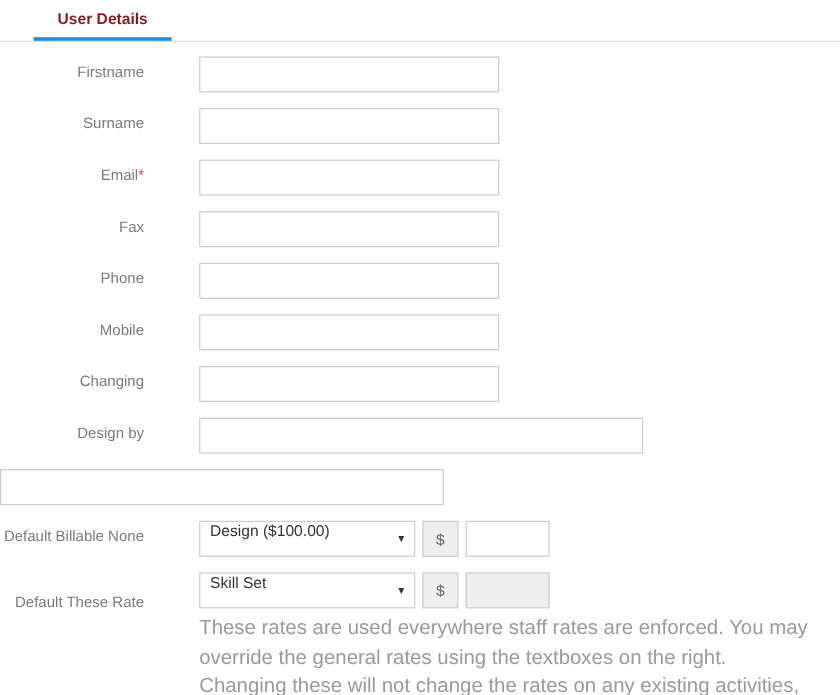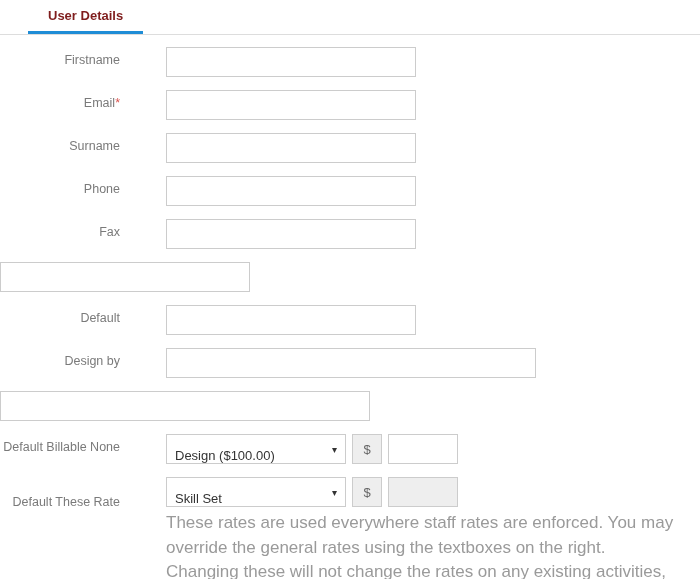--- a/index.html
+++ b/index.html
@@ -60,21 +60,21 @@
   input[type=text].text-input.wide {
     width: 370px;
   }
   .select-wrap {
     position: relative;
     width: 180px;
     height: 30px;
     border: 1px solid #ccc;
     background: #fff;
     display: inline-flex;
-    align-items: flex-end;
+    align-items: flex-start;
     padding: 0 8px;
     font-size: 13px;
     cursor: pointer;
   }
   .select-wrap .caret {
     position: absolute;
     right: 8px;
     top: 50%;
     transform: translateY(-50%);
     font-size: 10px;
@@ -125,57 +125,58 @@
 <div class="form">
 
   <div class="row">
     <div class="label-col">Firstname</div>
     <div class="input-col">
       <input type="text" class="text-input" value="" style="">
     </div>
   </div>
 
   <div class="row">
+    <div class="label-col">Surname</div>
+    <div class="input-col">
+      <input type="text" class="text-input" value="" style="">
+    </div>
+  </div>
+
+  <div class="row">
     <div class="label-col">
       <span>Email</span><span class="req">*</span>
     </div>
     <div class="input-col">
       <input type="text" class="text-input" value="" style="">
     </div>
   </div>
 
   <div class="row">
-    <div class="label-col">Surname</div>
+    <div class="label-col">Fax</div>
     <div class="input-col">
       <input type="text" class="text-input" value="" style="">
     </div>
   </div>
 
   <div class="row">
     <div class="label-col">Phone</div>
     <div class="input-col">
       <input type="text" class="text-input" value="" style="">
     </div>
   </div>
 
   <div class="row">
-    <div class="label-col">Fax</div>
-    <div class="input-col">
-      <input type="text" class="text-input" value="" style="">
-    </div>
-  </div>
-
-  <div class="row">
-    <div class="input-col">
-      <input type="text" class="text-input" value="" style="">
-    </div>
-  </div>
-
-  <div class="row">
-    <div class="label-col">Default</div>
+    <div class="label-col">Mobile</div>
+    <div class="input-col">
+      <input type="text" class="text-input" value="" style="">
+    </div>
+  </div>
+
+  <div class="row">
+    <div class="label-col">Changing</div>
     <div class="input-col">
       <input type="text" class="text-input" value="" style="">
     </div>
   </div>
 
   <div class="row">
     <div class="label-col">Design by</div>
     <div class="input-col">
       <input type="text" class="text-input wide" value="" style="">
     </div>

